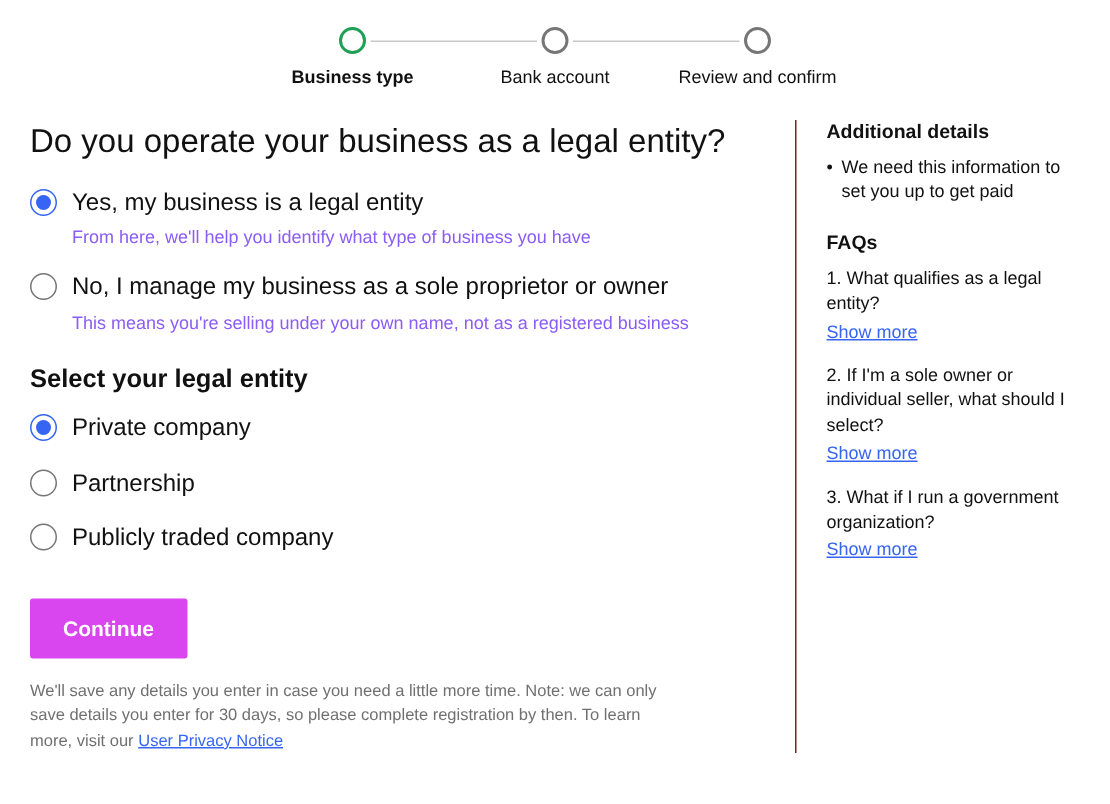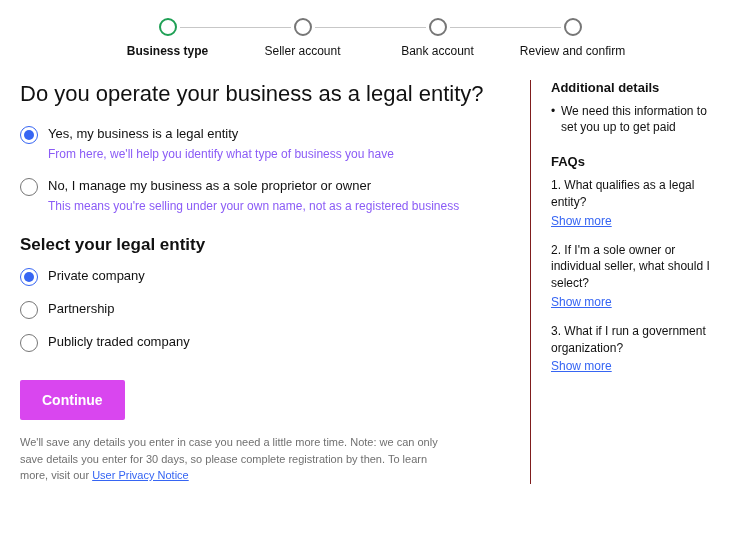--- a/index.html
+++ b/index.html
@@ -138,21 +138,21 @@
     width: 10px;
     height: 10px;
     background: #3665f3;
     border-radius: 50%;
     top: 50%;
     left: 50%;
     transform: translate(-50%, -50%);
   }
   .radio-text { flex: 1; }
   .radio-label {
-    font-size: 13px;
+    font-size: 16px;
     color: #111;
     line-height: 1.4;
   }
   .radio-desc {
     font-size: 12px;
     color: #8b5cf6;
     margin-top: 3px;
     line-height: 1.4;
   }
   .continue-btn {
@@ -183,25 +183,20 @@
 <body>
 
 <div class="stepper">
   <div class="step active">
     <div class="step-circle"></div>
     <div class="step-label">Business type</div>
     <div class="step-line"></div>
   </div>
   <div class="step">
     <div class="step-circle"></div>
-    <div class="step-label">Seller account</div>
-    <div class="step-line"></div>
-  </div>
-  <div class="step">
-    <div class="step-circle"></div>
     <div class="step-label">Bank account</div>
     <div class="step-line"></div>
   </div>
   <div class="step">
     <div class="step-circle"></div>
     <div class="step-label">Review and confirm</div>
   </div>
 </div>
 
 <div class="content">

